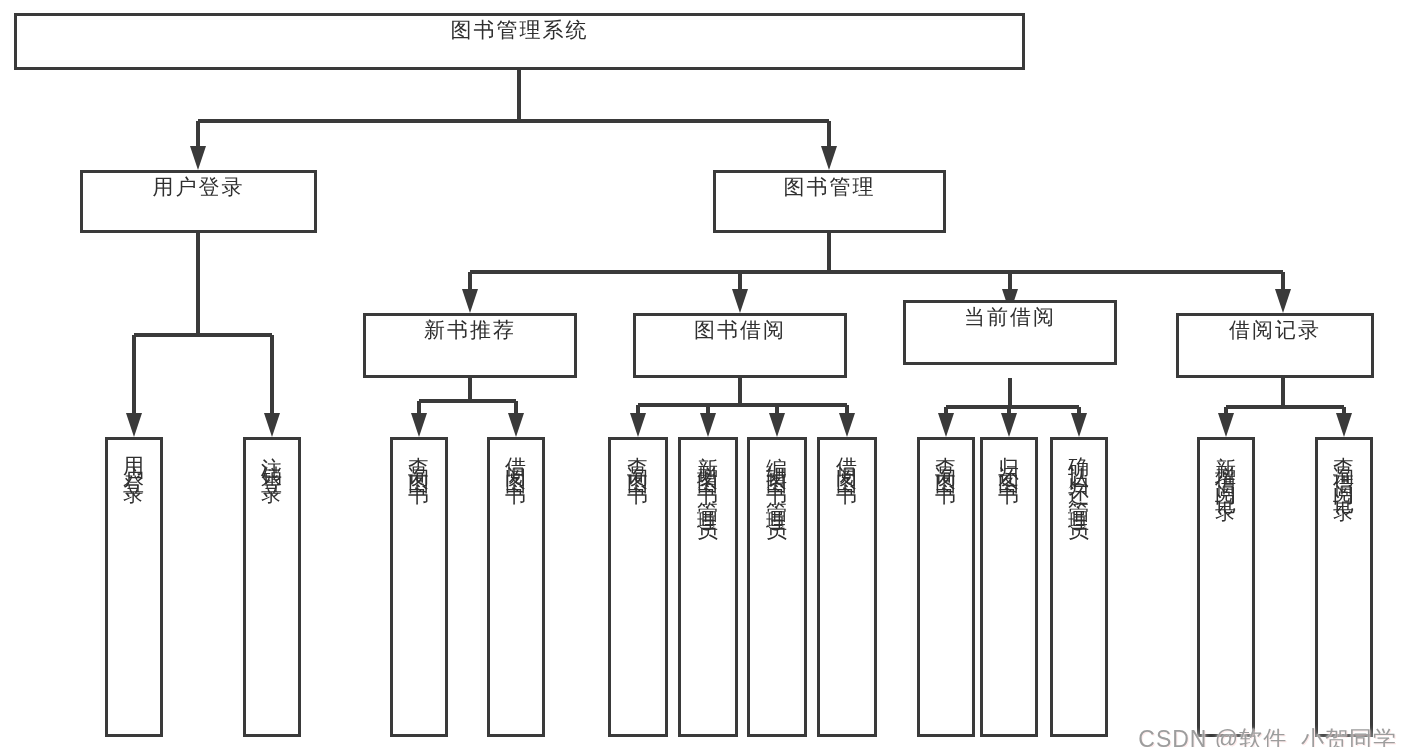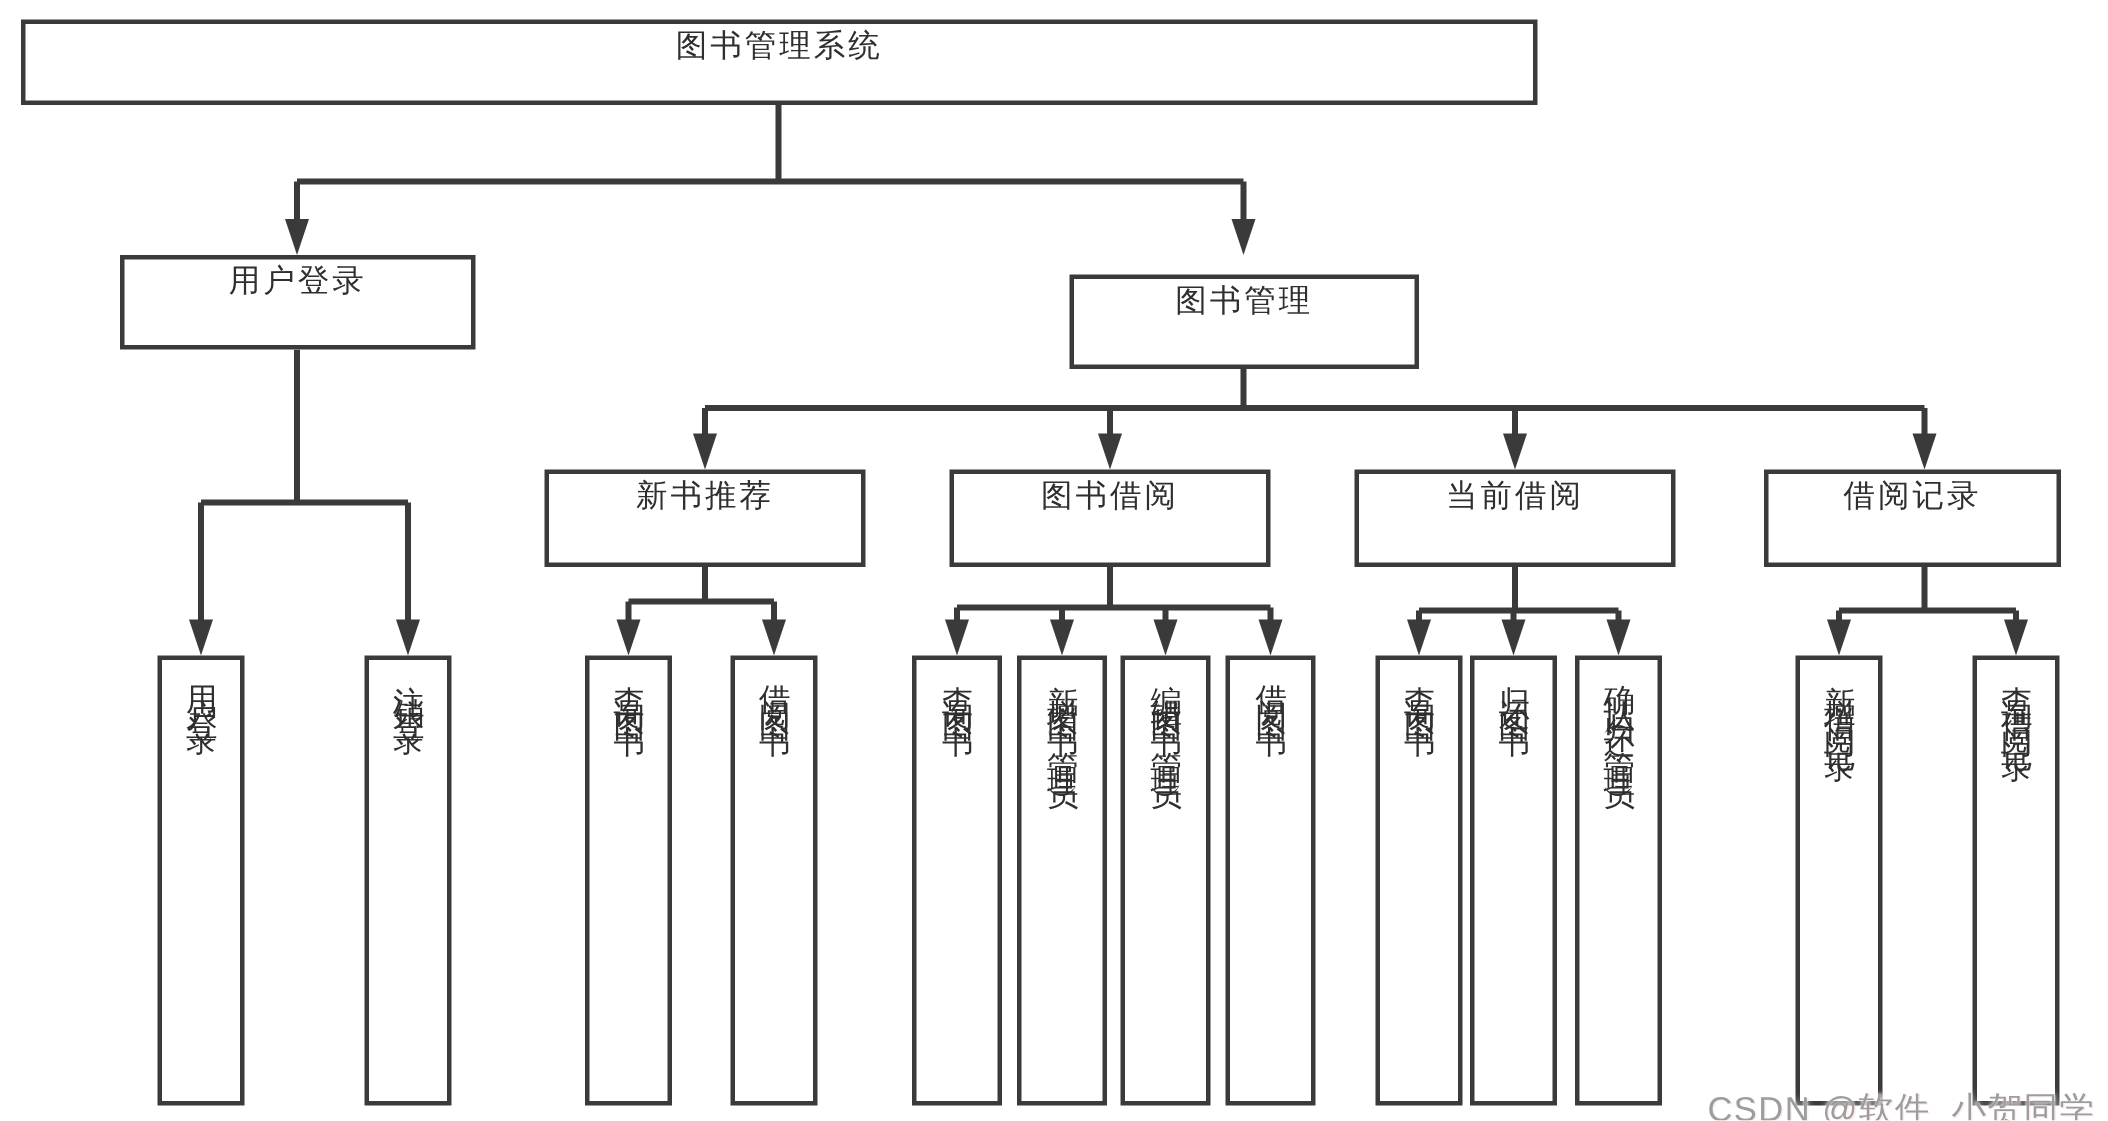--- a/index.html
+++ b/index.html
@@ -53,24 +53,24 @@
   }
   .leaf .label {
     writing-mode: vertical-rl;
     text-orientation: mixed;
     letter-spacing: 9px;
     line-height: 1;
   }
   
   .n-root            { left: 14px;   top: 13px;  width: 1011px; height: 57px; }
   .n-user-login      { left: 80px;   top: 170px; width: 237px;  height: 63px; }
-  .n-book-mgmt       { left: 713px;  top: 170px; width: 233px;  height: 63px; margin-top: 13px; }
+  .n-book-mgmt       { left: 713px;  top: 170px; width: 233px;  height: 63px; }
   .n-recommend       { left: 363px;  top: 313px; width: 214px;  height: 65px; }
   .n-borrowing       { left: 633px;  top: 313px; width: 214px;  height: 65px; }
-  .n-current         { left: 903px;  top: 313px; width: 214px;  height: 65px; }
+  .n-current         { left: 903px;  top: 300px; width: 214px;  height: 65px; }
   .n-records         { left: 1176px; top: 313px; width: 198px;  height: 65px; }
   .leaf              { top: 437px; height: 300px; width: 58px; }
   .l-1  { left: 105px; }
   .l-2  { left: 243px; }
   .l-3  { left: 390px; }
   .l-4  { left: 487px; }
   .l-5  { left: 608px;  width: 60px; }
   .l-6  { left: 678px;  width: 60px; }
   .l-7  { left: 747px;  width: 60px; }
   .l-8  { left: 817px;  width: 60px; }

